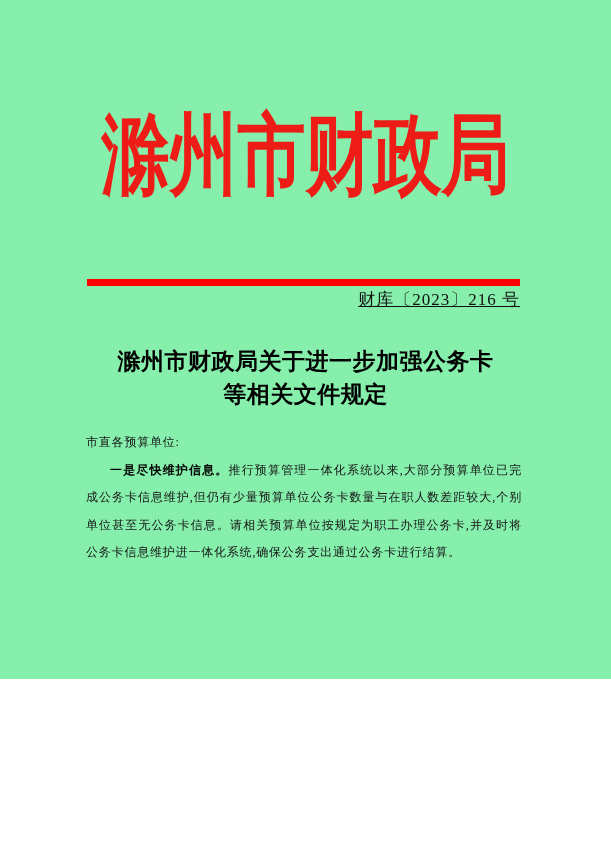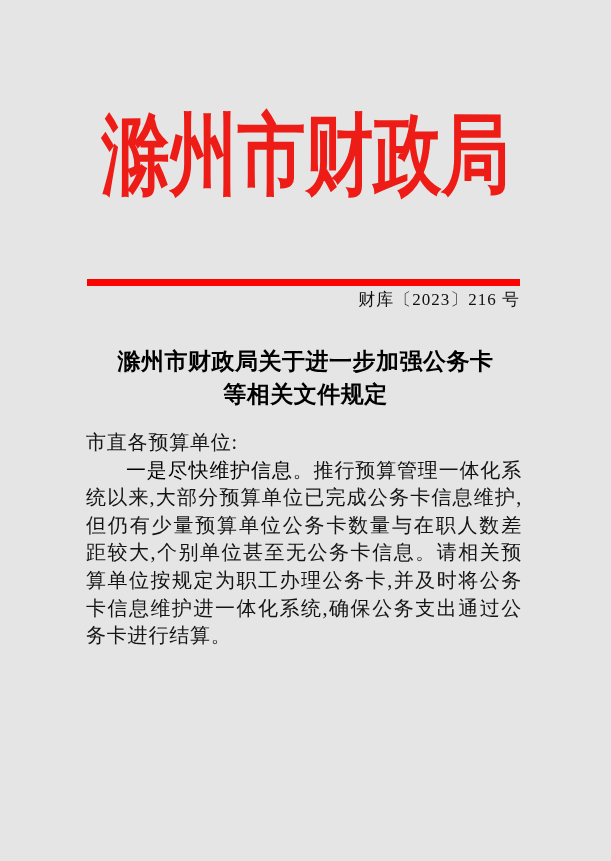--- a/index.html
+++ b/index.html
@@ -3,22 +3,22 @@
 <meta charset="utf-8">
 <style>
   html, body {
     margin: 0;
     padding: 0;
     background: #ffffff;
   }
   .page {
     position: relative;
     width: 611px;
-    height: 861px;
-    background: #e5e5e5;
+    height: 679px;
+    background: #86efac;
     overflow: hidden;
     font-family: "Liberation Serif", "DejaVu Serif", serif;
     color: #1a1a1a;
   }
   
   .masthead {
     position: absolute;
     top: 108px;
     left: 0;
     right: 0;
@@ -47,56 +47,57 @@
   .doc-number {
     position: absolute;
     top: 288px;
     left: 87px;
     width: 433px;
     text-align: right;
     font-size: 17px;
     letter-spacing: 1px;
     line-height: 24px;
     color: #111111;
+    text-decoration: underline;
   }
   
   .notice-title {
     position: absolute;
     top: 345px;
     left: 0;
     right: 0;
     text-align: center;
     font-size: 23px;
     font-weight: bold;
     line-height: 33px;
     color: #000000;
     letter-spacing: 0.5px;
   }
   
   .notice-body {
     position: absolute;
     top: 429px;
     left: 86px;
     width: 436px;
-    font-size: 20px;
+    font-size: 12px;
     line-height: 27.6px;
     letter-spacing: 0.8px;
     text-align: justify;
     text-justify: inter-ideograph;
     color: #141414;
   }
   .notice-body p {
     margin: 0;
     padding: 0;
   }
   .indent {
     text-indent: 2em;
   }
   .lead-bold {
-    font-weight: normal;
+    font-weight: bold;
     color: #000000;
   }
 </style>
 </head>
 <body>
 
 <div class="page">
 
   <div class="masthead">
     <span class="agency-name" style="color: rgb(237, 28, 22);">滁州市财政局</span>

